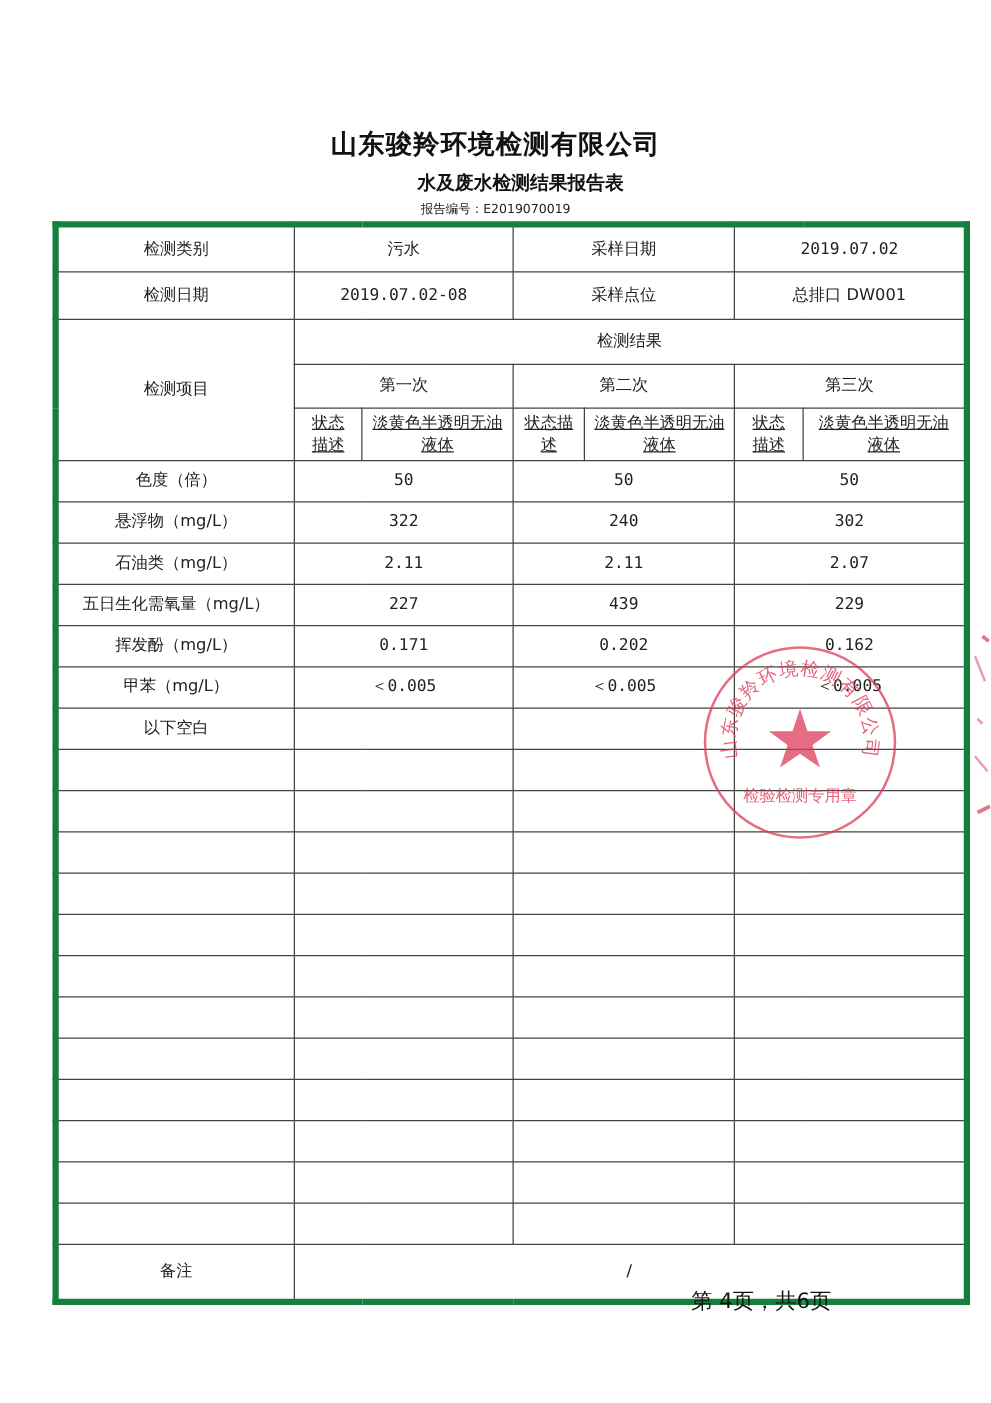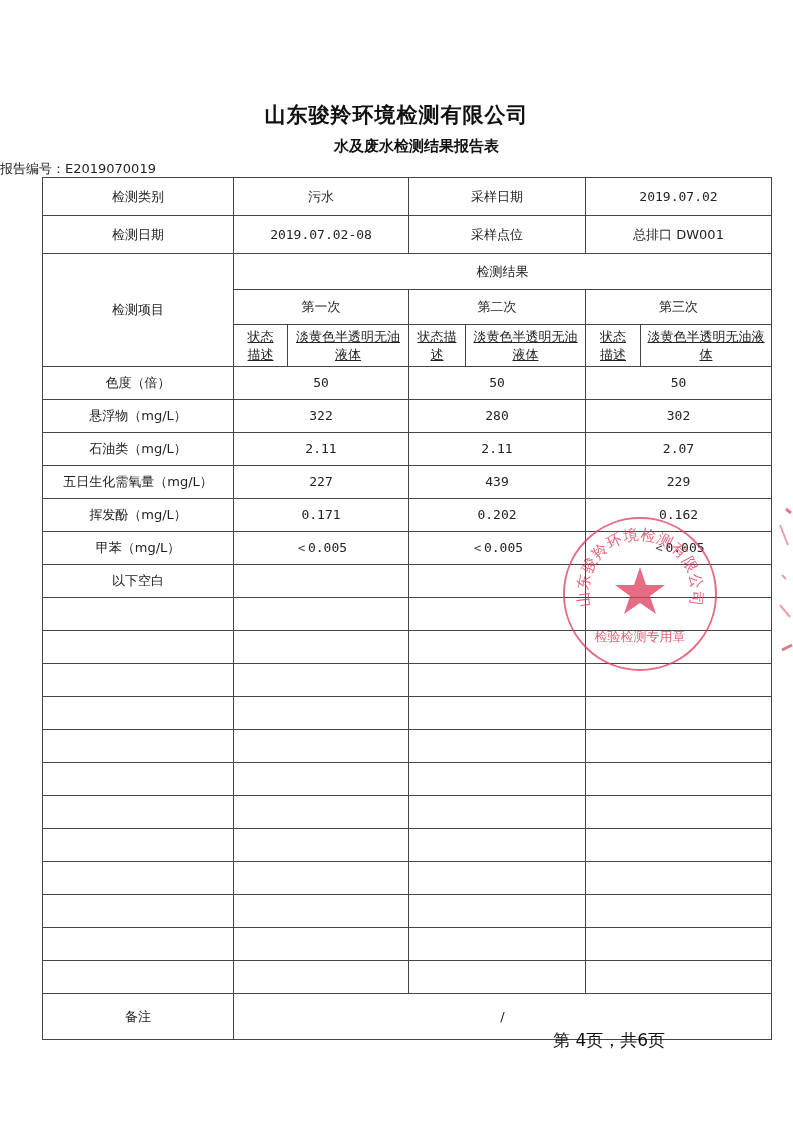--- a/index.html
+++ b/index.html
@@ -10,27 +10,27 @@
   }
   .company {
     position: absolute; top: 101px; left: 0; width: 793px; text-align: center;
     font-size: 21px; font-weight: bold; letter-spacing: 1px; color: #111;
   }
   .report-title {
     position: absolute; top: 137px; left: 0; width: 793px; text-align: center;
     font-size: 15px; font-weight: bold; color: #111; padding-left: 20px;
   }
   .report-no {
-    position: absolute; top: 160px; left: 0; width: 793px; 
-    font-size: 13px; color: #222;
+    position: absolute; top: 160px; left: 0; width: 793px; text-align: center;
+    font-size: 10px; color: #222;
   }
   table.rpt {
     position: absolute; left: 42px; top: 177px; width: 729px;
     border-collapse: collapse; table-layout: fixed;
-    border: 1px solid #15803d;
+    border: 5px solid #15803d;
   }
   table.rpt td {
     border: 1px solid #444; text-align: center; vertical-align: middle;
     font-size: 13px; padding: 0; line-height: 1.35; color: #222;
   }
   td.num { font-family: "DejaVu Sans Mono", "Liberation Mono", monospace; font-size: 12.5px; }
   td.sub { font-size: 13px; text-decoration: underline; }
   td.remark-val { text-align: left; padding-left: 6px; }
   .page-footer {
     position: absolute; top: 1029px; left: 553px; font-size: 17px; color: #111;
@@ -96,21 +96,21 @@
 
   <tr style="height:33px">
     <td>色度（倍）</td>
     <td colspan="2" class="num">50</td>
     <td colspan="2" class="num">50</td>
     <td colspan="2" class="num">50</td>
   </tr>
   <tr style="height:33px">
     <td>悬浮物（mg/L）</td>
     <td colspan="2" class="num">322</td>
-    <td colspan="2" class="num">280</td>
+    <td colspan="2" class="num">240</td>
     <td colspan="2" class="num">302</td>
   </tr>
   <tr style="height:33px">
     <td>石油类（mg/L）</td>
     <td colspan="2" class="num">2.11</td>
     <td colspan="2" class="num">2.11</td>
     <td colspan="2" class="num">2.07</td>
   </tr>
   <tr style="height:33px">
     <td>五日生化需氧量（mg/L）</td>

